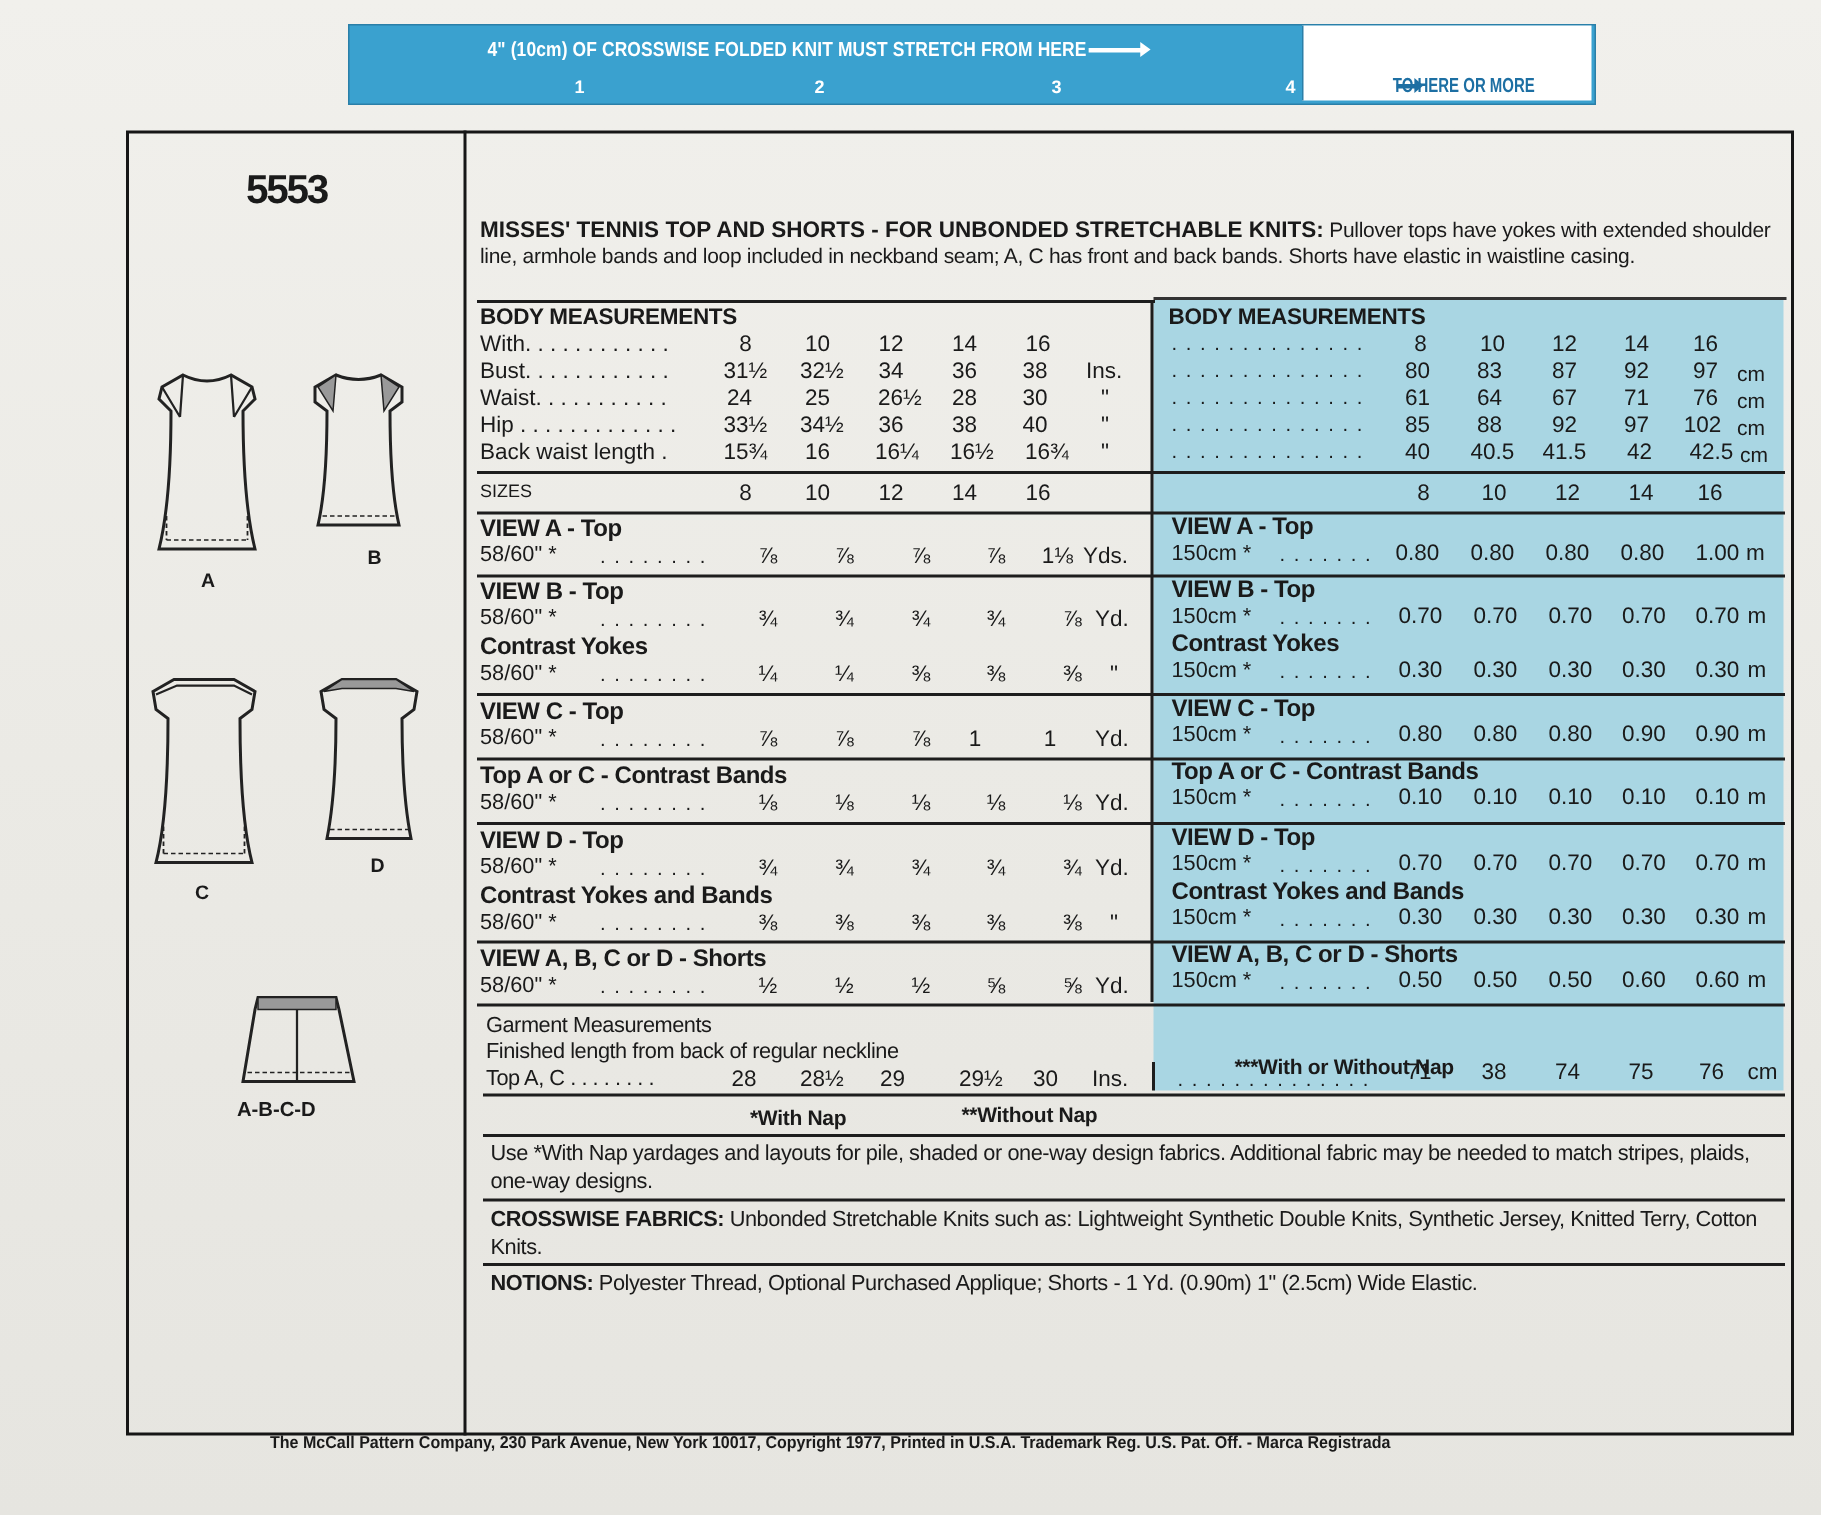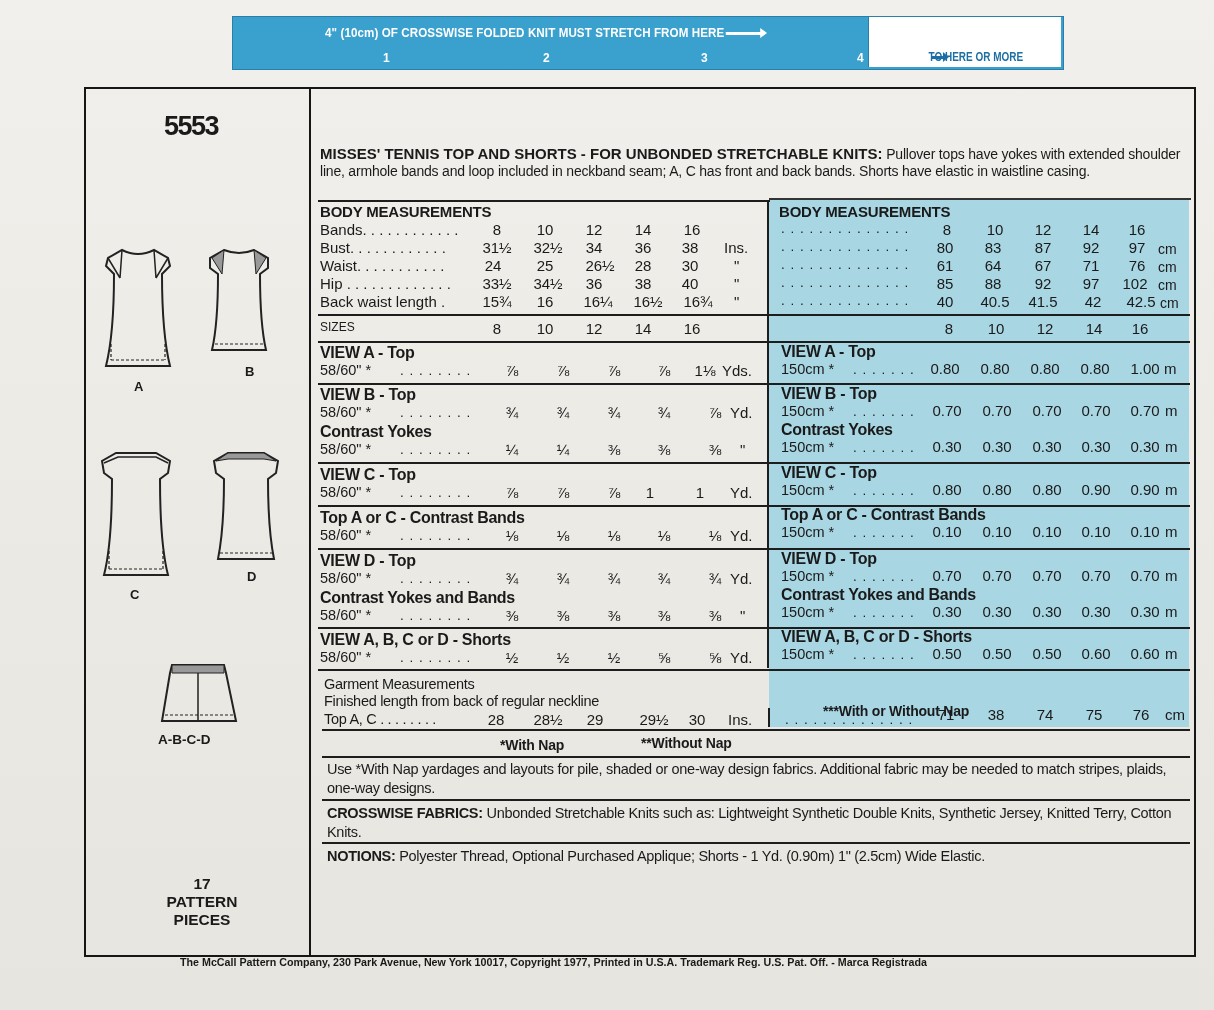--- a/index.html
+++ b/index.html
@@ -122,37 +122,32 @@
   <div class="view-label" style="left:161px;top:480px">D</div>
 
   <svg class="sketch" style="left:70px;top:572px" width="84" height="68" viewBox="0 0 84 68">
     <path d="M16 4 L68 4 L70 12 L80 60 L6 60 L14 12 Z" fill="none" stroke="#222" stroke-width="2"></path>
     <path d="M16 4 L68 4 L68 12 L16 12 Z" fill="#999" stroke="#222" stroke-width="1"></path>
     <path d="M42 12 L42 60" stroke="#222" stroke-width="1.5"></path>
     <path d="M9 54 L77 54" stroke="#222" stroke-width="1" stroke-dasharray="3,2"></path>
   </svg>
   <div class="view-label" style="left:72px;top:643px;font-size:13.5px">A-B-C-D</div>
 
-  <div class="pieces">
-    <div>17</div>
-    <div>PATTERN</div>
-    <div>PIECES</div>
-  </div>
 </div>
 
 <div class="desc"><b>MISSES' TENNIS TOP AND SHORTS - FOR UNBONDED STRETCHABLE KNITS:</b><span> Pullover tops have yokes with extended shoulder line, armhole bands and loop included in neckband seam; A, C has front and back bands. Shorts have elastic in waistline casing.</span></div>
 
 <div class="hline" style="left:318px;top:200px;width:452px;"></div>
 <div class="hline" style="left:769px;top:198px;width:422px;height:2px;background:#333"></div>
 
 <div class="t hdr" style="left:320px;top:203px">BODY MEASUREMENTS</div>
 
 <div id="imp-body">
 
-  <div class="t row" style="left:320px;top:221px">Bands. . . . . . . . . . . .</div>
+  <div class="t row" style="left:320px;top:221px">With. . . . . . . . . . . .</div>
   <div class="cell" style="left:497px;top:221px">8</div>
   <div class="cell" style="left:545px;top:221px">10</div>
   <div class="cell" style="left:594px;top:221px">12</div>
   <div class="cell" style="left:643px;top:221px">14</div>
   <div class="cell" style="left:692px;top:221px">16</div>
 
   <div class="t row" style="left:320px;top:239px">Bust. . . . . . . . . . . .</div>
   <div class="cell" style="left:497px;top:239px">31½</div>
   <div class="cell" style="left:548px;top:239px">32½</div>
   <div class="cell" style="left:594px;top:239px">34</div>

